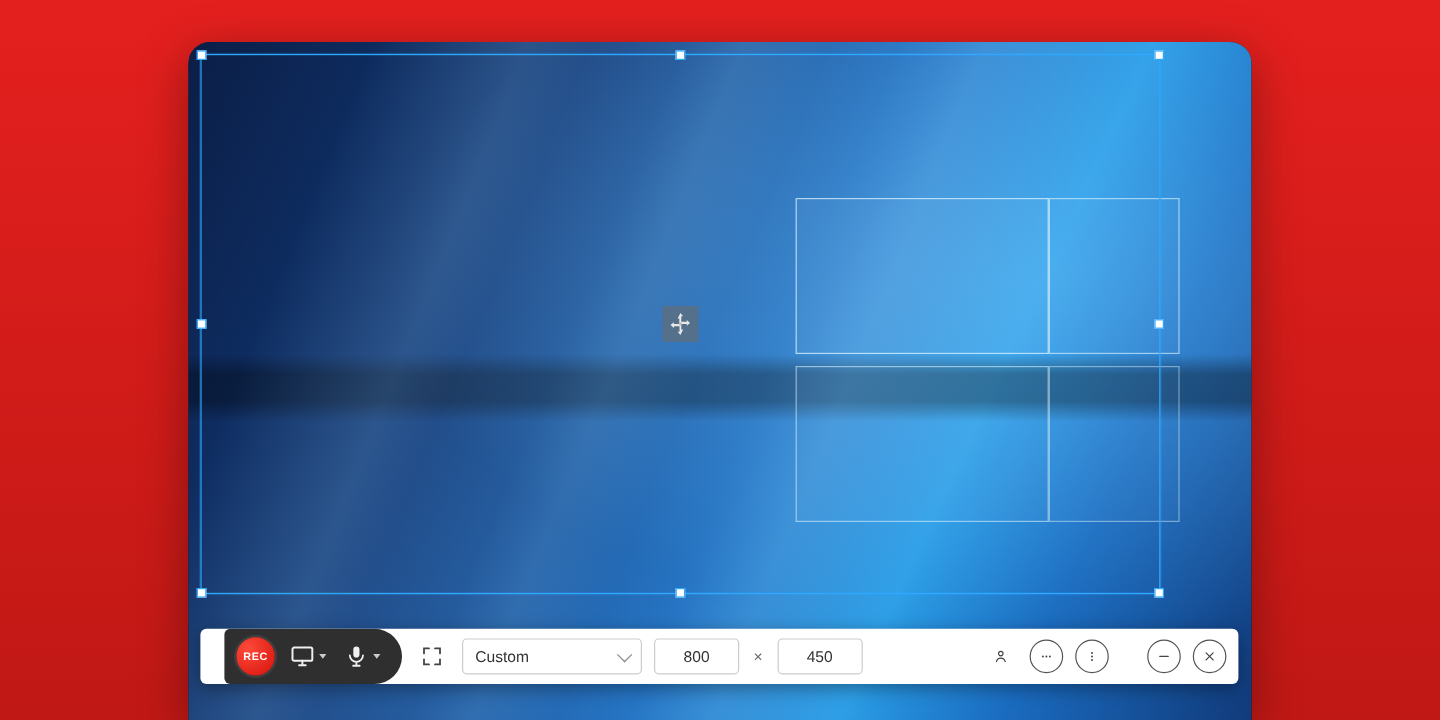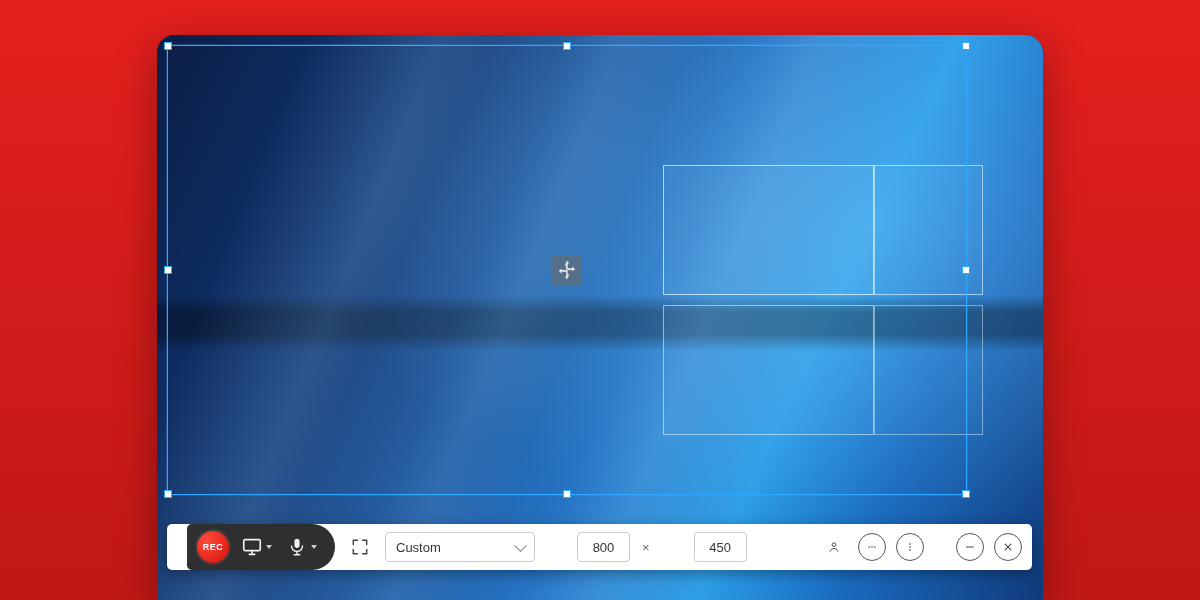--- a/index.html
+++ b/index.html
@@ -196,28 +196,27 @@
     content: "";
     position: absolute;
     right: 9px;
     top: 50%;
     width: 8px; height: 8px;
     border-right: 1.5px solid #888;
     border-bottom: 1.5px solid #888;
     transform: translateY(-65%) rotate(45deg);
   }
   .dim-input {
-    width: 53px; height: 30px;
+    width: 71px; height: 30px;
     border: 1px solid #ccc;
     border-radius: 4px;
     text-align: center;
     font-size: 13px;
     color: #333;
     background:#fff;
-    margin-left:32px;
   }
   .times {
     color: #666;
     font-size: 13px;
     padding: 0 2px;
   }
   .spacer { flex: 1; }
 </style>
 </head>
 <body>

